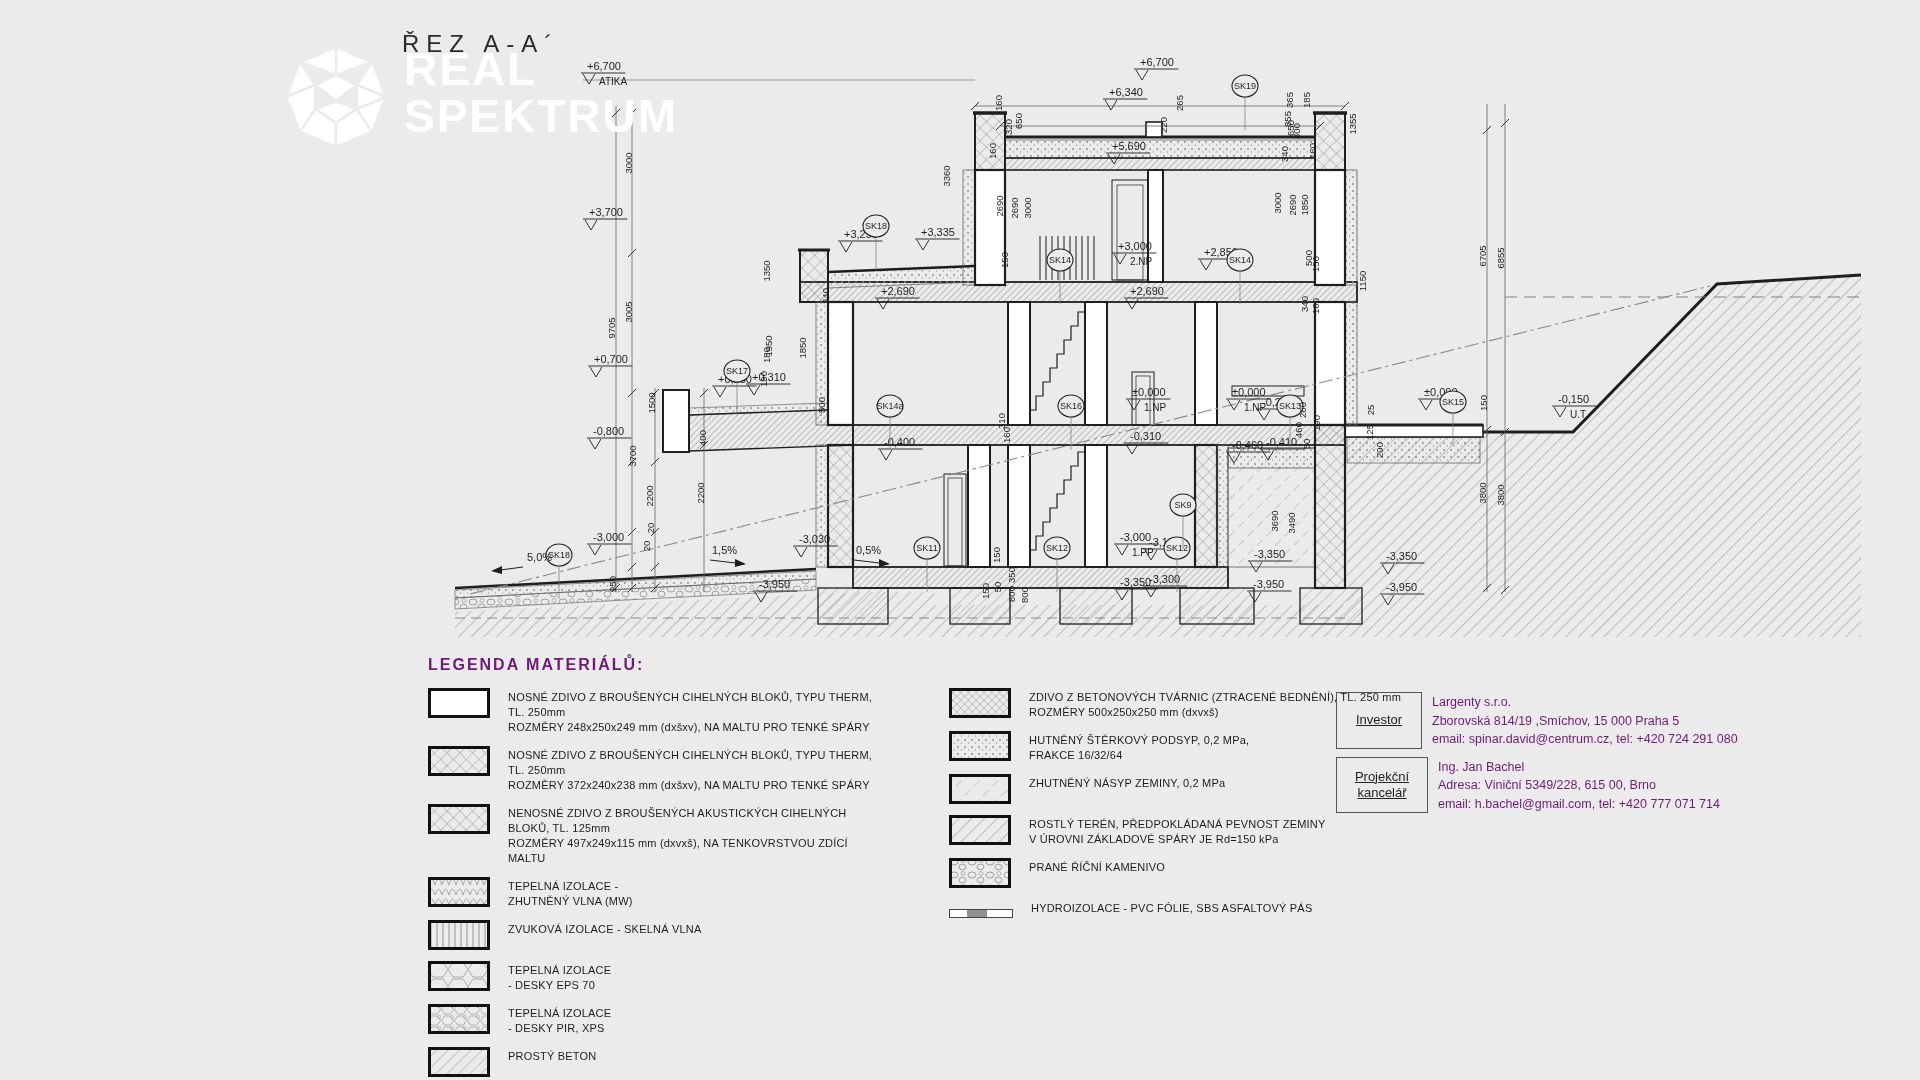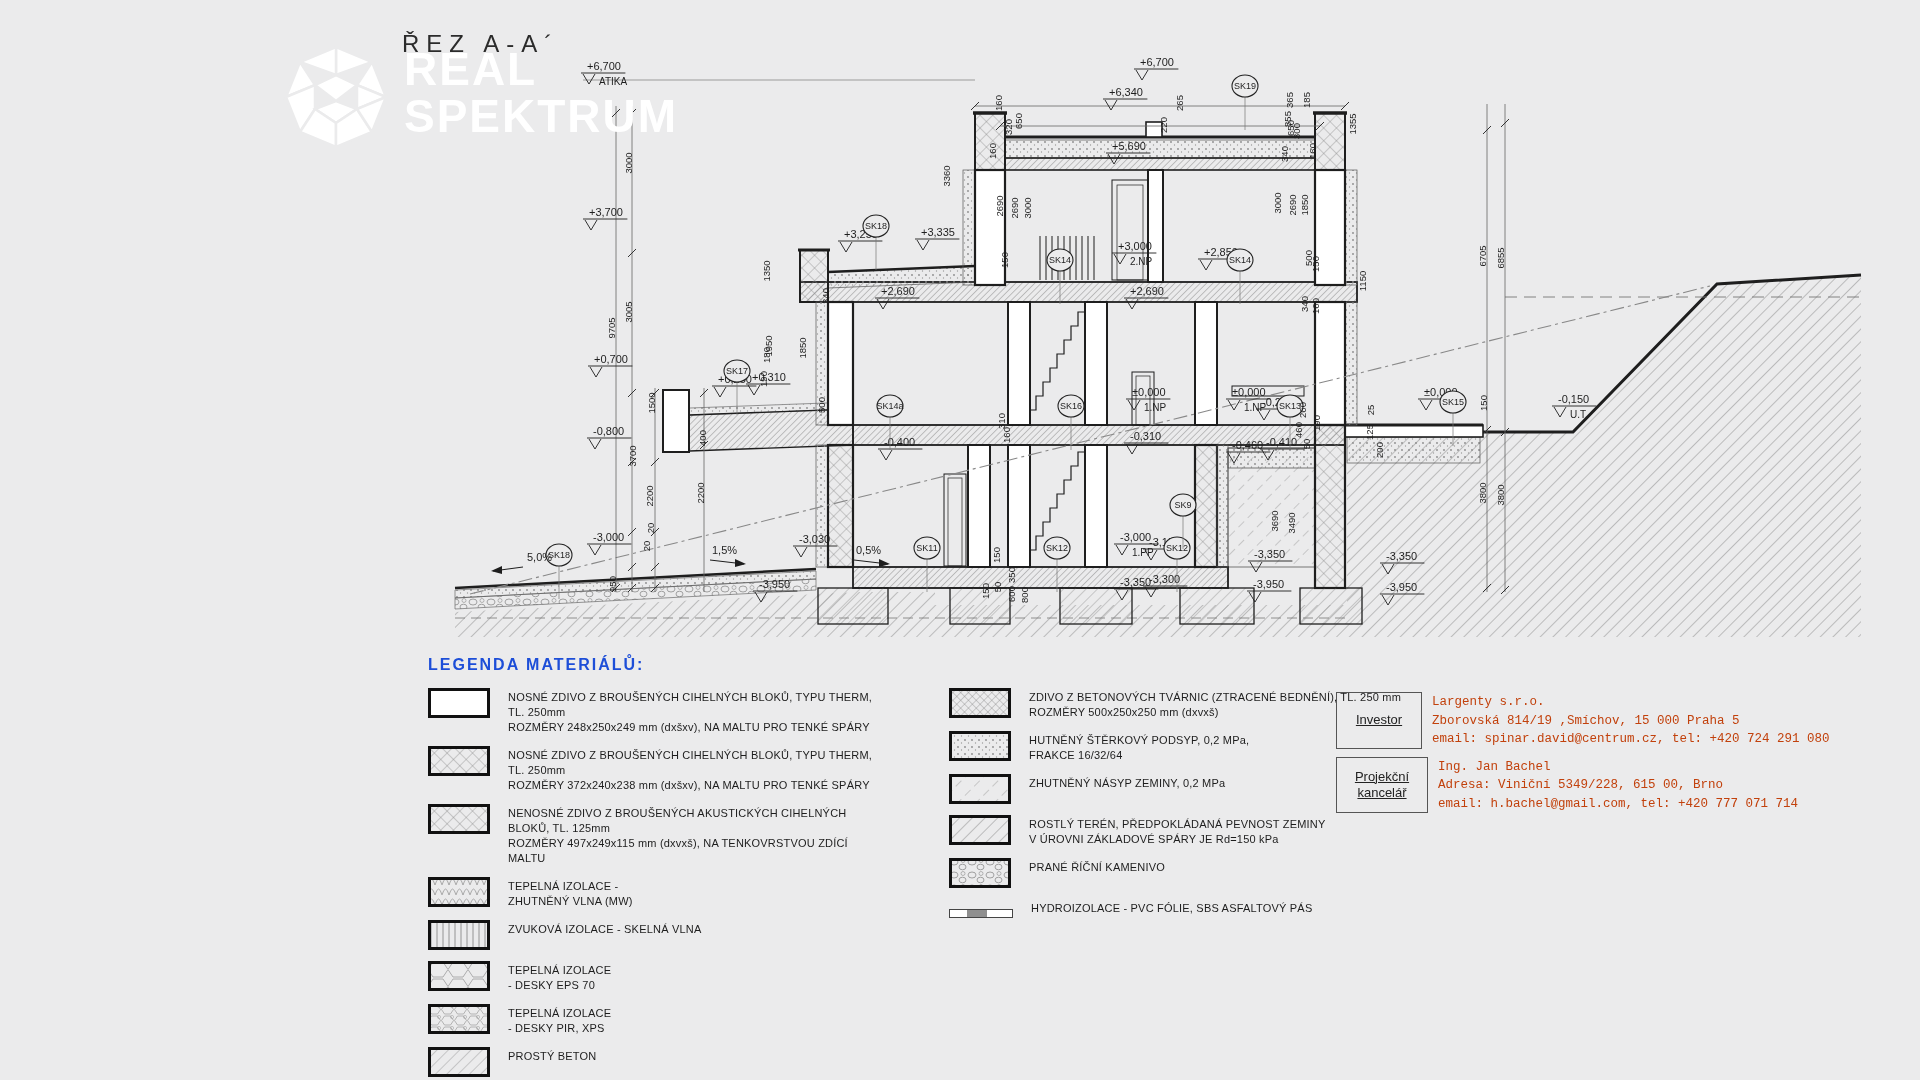--- a/index.html
+++ b/index.html
@@ -10,34 +10,34 @@
   #logo{position:absolute;left:284px;top:40px;display:flex;gap:14px;align-items:center;}
   #logo .word{color:#ffffff;font-weight:bold;font-size:46px;line-height:47px;letter-spacing:2px;}
   
   #dwg{position:absolute;left:0;top:0;}
   text.dim{font-size:9.5px;fill:#1e1e1e;}
   text.lvl{font-size:11px;fill:#1e1e1e;}
   text.sub{font-size:10px;fill:#1e1e1e;}
   text.skt{font-size:9px;fill:#1e1e1e;text-anchor:middle;}
   
   #legend{position:absolute;left:428px;top:656px;width:980px;}
-  #legend h2{margin:0 0 14px 0;font-size:16px;font-weight:600;letter-spacing:2px;color:#1d4ed8;}
+  #legend h2{margin:0 0 14px 0;font-size:16px;font-weight:600;letter-spacing:2px;color:#701a75;}
   .cols{display:flex;gap:62px;align-items:flex-start;}
   .col{display:flex;flex-direction:column;gap:11px;width:470px;}
   .litem{display:flex;gap:18px;align-items:flex-start;min-height:30px;}
   .sw{flex:0 0 62px;}
   .ltext{font-size:11px;line-height:15px;padding-top:2px;letter-spacing:.2px;color:#1d1d1d;}
   .hydrobar{width:62px;height:7px;margin-top:10px;border:1px solid #444;
     background:linear-gradient(90deg,#fff 0 28%,#8f8f8f 28% 60%,#fff 60% 100%);}
   
   #info{position:absolute;left:1336px;top:692px;width:520px;display:flex;flex-direction:column;gap:8px;}
   .ibox{display:flex;gap:10px;align-items:stretch;}
   .ilabel{border:1.5px solid #555;min-width:72px;max-width:78px;display:flex;align-items:center;
     justify-content:center;text-align:center;font-size:13px;padding:4px 6px;line-height:16px;color:#222;text-decoration:underline;}
-  .ilines{font-size:12.5px;line-height:18.5px;padding-top:1px;color:#c2410c;font-family:Liberation Mono, monospace;}
+  .ilines{font-size:12.5px;line-height:18.5px;padding-top:1px;color:#701a75;}
 </style>
 </head>
 <body>
 <div id="stage">
 
 <svg id="dwg" width="1920" height="1080">
   <defs>
     <pattern id="p-diag" width="9" height="9" patternUnits="userSpaceOnUse" patternTransform="rotate(45)">
           <line x1="0" y1="0" x2="0" y2="9" stroke="#8b8b8b" stroke-width="1"></line>
         </pattern>

